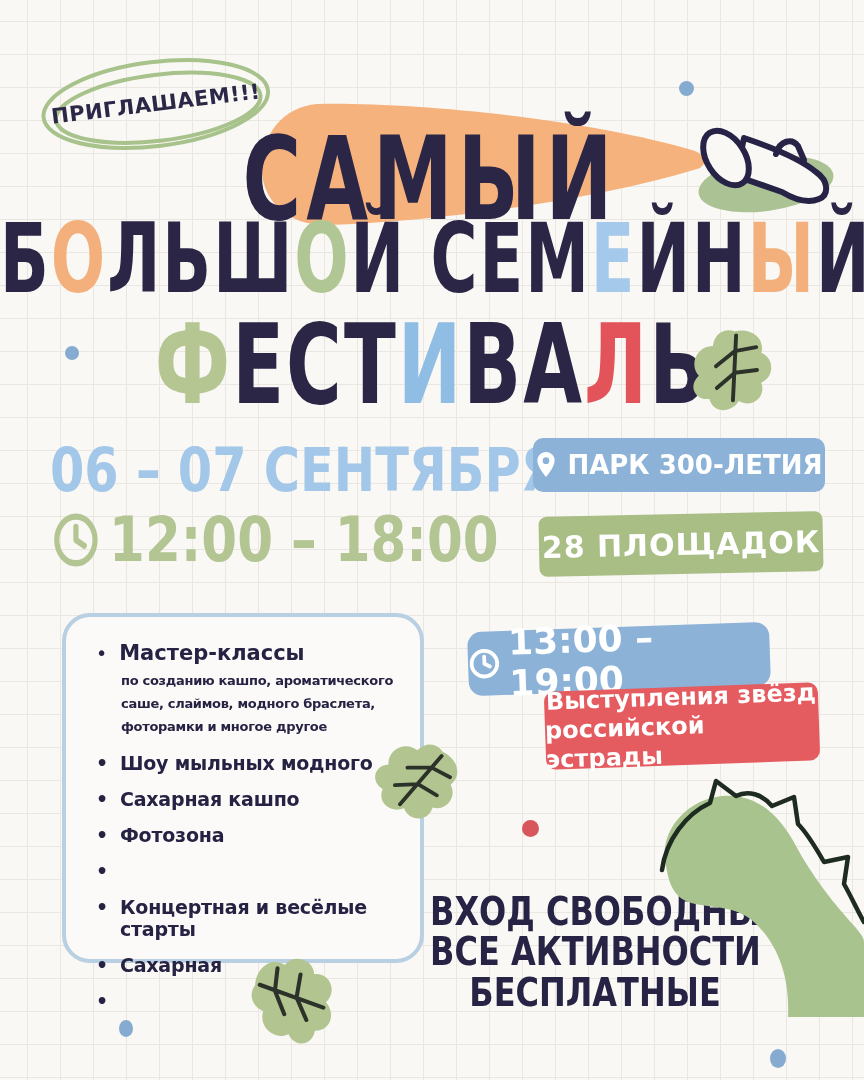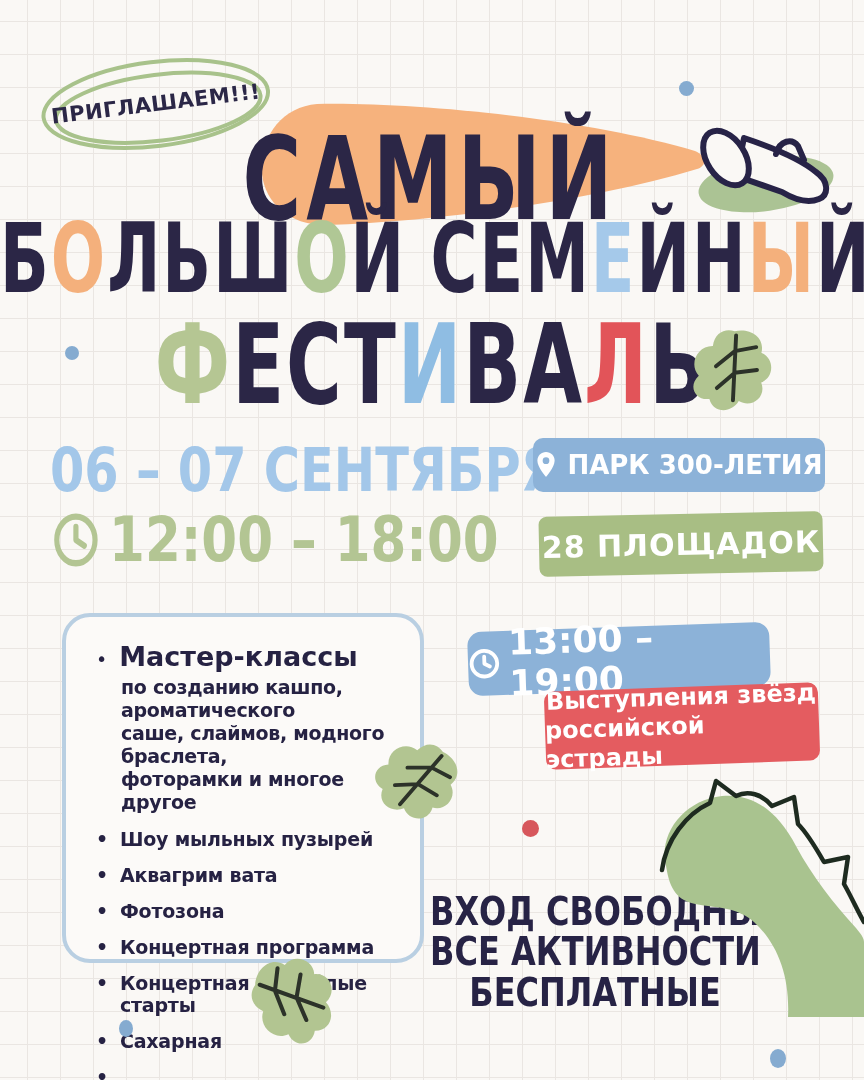--- a/index.html
+++ b/index.html
@@ -37,22 +37,22 @@
   .badge{display:flex; align-items:center; justify-content:center; color:#fff; font-weight:bold;}
   .b-loc{left:533px; top:438px; width:292px; height:54px; background:#8cb2d8; border-radius:10px; gap:10px; font-size:26px;}
   .b-ven{left:539px; top:514px; width:284px; height:60px; background:#a8be84; border-radius:8px; font-size:30px; letter-spacing:1px; transform:rotate(-1.2deg);}
   .b-time{left:468px; top:627px; width:302px; height:64px; background:#8cb2d8; border-radius:14px; gap:8px; font-size:36px; transform:rotate(-2deg);}
   .b-red{left:545px; top:687px; width:274px; height:78px; background:#e45c60; border-radius:10px; transform:rotate(-2deg);
          flex-direction:column; line-height:29px; font-size:24px;}
   
   .box{left:62px; top:613px; width:362px; height:350px; background:#fcfaf8;
        border:4px solid #b9cfe2; border-radius:28px; box-sizing:border-box;
        padding:24px 18px 0 30px; color:#262243;}
-  .act-first-title{font-weight:bold; font-size:27px;}
-  .act-first-desc{font-weight:bold; font-size:19px; line-height:23px; margin:4px 0 14px 25px; white-space:pre-line; letter-spacing:-.3px;}
+  .act-first-title{font-weight:bold; font-size:21px;}
+  .act-first-desc{font-weight:bold; font-size:13px; line-height:23px; margin:4px 0 14px 25px; white-space:pre-line; letter-spacing:-.3px;}
   .act-item{display:flex; align-items:baseline; gap:12px; font-weight:bold; font-size:19px; margin-bottom:14px; letter-spacing:-.2px;}
   .bullet{font-size:19px;}
   .first-row{display:flex; align-items:baseline; gap:12px;}
   
   .footer{left:430px; top:891px; width:330px; text-align:center; color:#272345;
           font-weight:bold; font-size:32px; line-height:34px; transform:scaleY(1.2); transform-origin:center top; white-space:nowrap;}
   
   .dot{border-radius:50%;}
   .dot-blue{background:#85abd0;}
   .dot-red{background:#d7575c;}
@@ -119,33 +119,32 @@
     <div class="first-row">
       <span class="bullet">•</span>
       <span class="act-first-title">Мастер-классы</span>
     </div>
     <div class="act-first-desc">по созданию кашпо, ароматического
 саше, слаймов, модного браслета,
 фоторамки и многое другое</div>
     <div>
         <div class="act-item">
           <span class="bullet">•</span>
-          <span>Шоу мыльных пузырей</span>
-        </div>
-        <div class="act-item">
-          <span class="bullet">•</span>
-          <span>Аквагрим вата</span>
+          <span>Шоу мыльных модного</span>
+        </div>
+        <div class="act-item">
+          <span class="bullet">•</span>
+          <span>Сахарная кашпо</span>
         </div>
         <div class="act-item">
           <span class="bullet">•</span>
           <span>Фотозона</span>
         </div>
         <div class="act-item">
           <span class="bullet">•</span>
-          <span>Концертная программа</span>
         </div>
         <div class="act-item">
           <span class="bullet">•</span>
           <span>Концертная и весёлые старты</span>
         </div>
         <div class="act-item">
           <span class="bullet">•</span>
           <span>Сахарная</span>
         </div>
         <div class="act-item">

